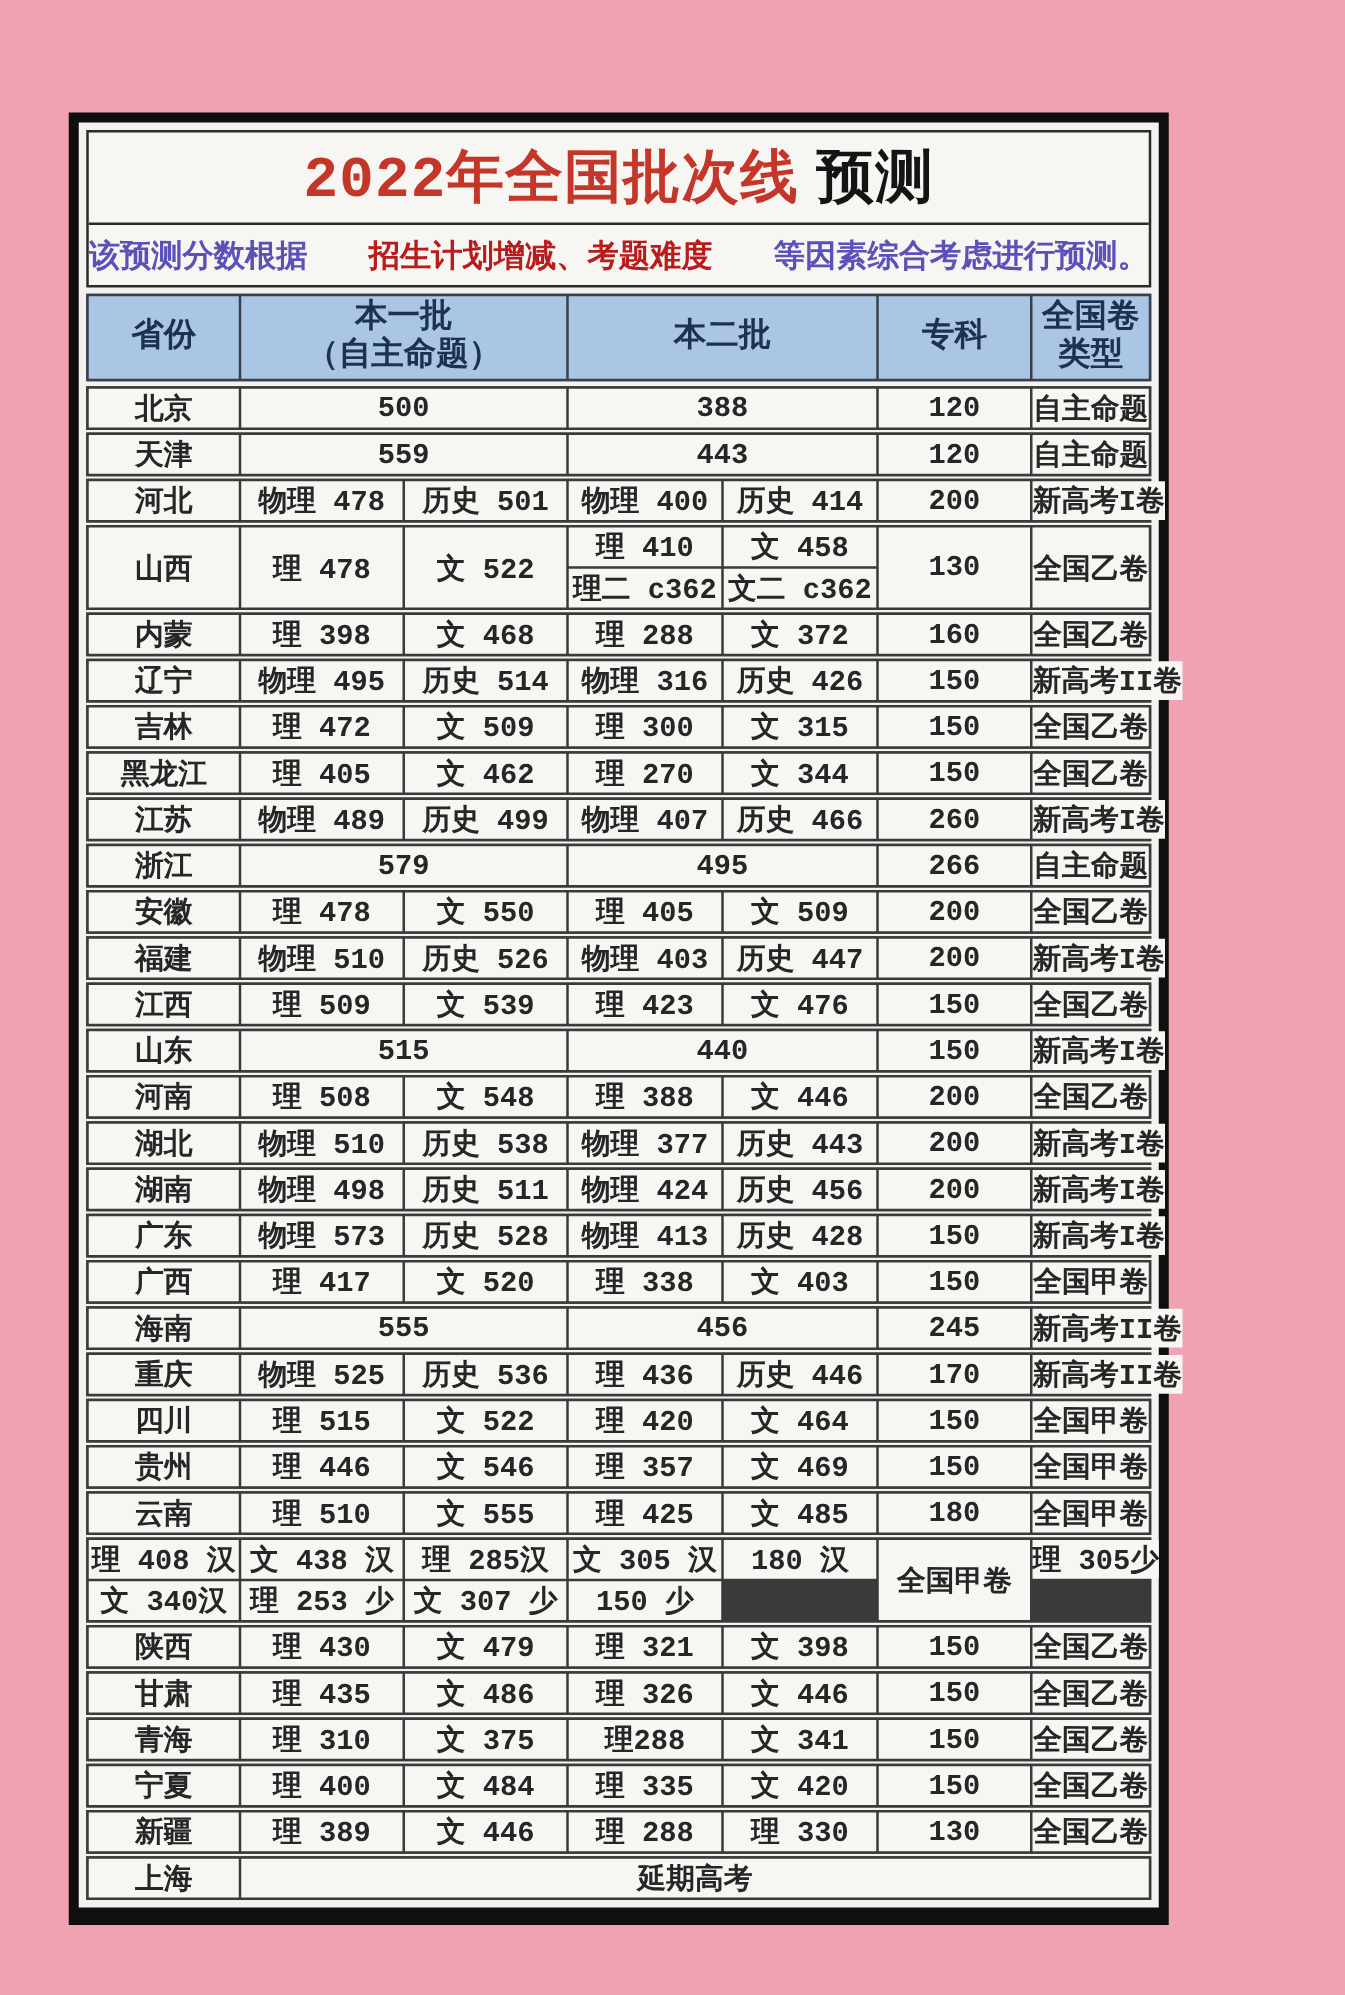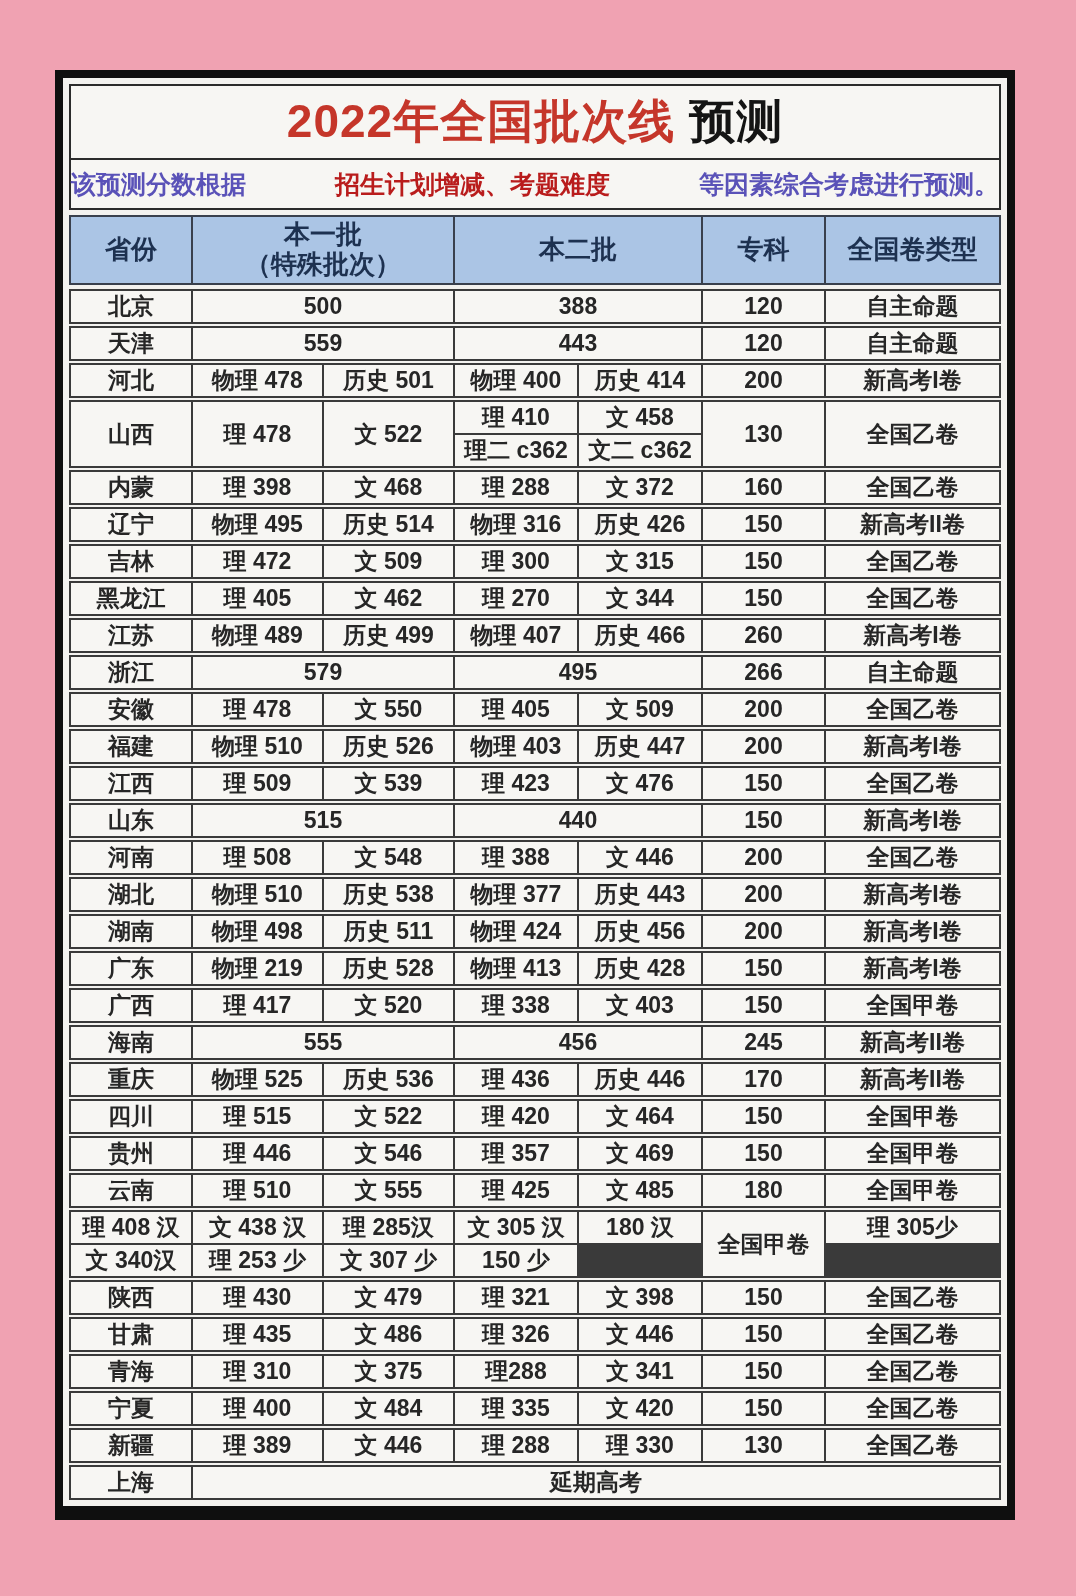--- a/index.html
+++ b/index.html
@@ -4,24 +4,25 @@
 <style>
   html,body{margin:0;padding:0;}
   body{
     width:1076px;height:1596px;
     background:#f0a2b2;
     font-family:"Liberation Sans","DejaVu Sans",sans-serif;
     position:relative;
     -webkit-font-smoothing:antialiased;
   }
   .frame{
-    position:absolute;left:55px;top:70px;width:960px;
+    position:absolute;left:55px;top:90px;width:880px;
     background:#0f0f0f;
     padding:8px 8px 14px 8px;
     box-sizing:border-box;
+    font-family:Liberation Mono, monospace;
   }
   .paper{
     background:#f3f2ef;
     padding:6px;
   }
   .titlebox{
     border:2px solid #2b2b2b;
     background:#f7f6f3;
     margin-bottom:5px;
   }
@@ -97,21 +98,21 @@
         <span class="purple">该预测分数根据</span>
         <span class="red">招生计划增减、考题难度</span>
         <span class="purple">等因素综合考虑进行预测。</span>
       </div>
     </div>
 
     <div class="thead">
       <div class="hcell">省份</div>
       <div class="hcell">
         <span>本一批</span>
-        <span>（特殊批次）</span>
+        <span>（自主命题）</span>
       </div>
       <div class="hcell">本二批</div>
       <div class="hcell">专科</div>
       <div class="hcell">全国卷类型</div>
     </div>
 
     <div class="tbody" id="tbody">
         <div class="trow">
           <div class="tcell">北京</div>
           <div class="tcell cspan2">500</div>
@@ -254,21 +255,21 @@
           <div class="tcell">湖南</div>
           <div class="tcell">物理 498</div>
           <div class="tcell">历史 511</div>
           <div class="tcell">物理 424</div>
           <div class="tcell">历史 456</div>
           <div class="tcell">200</div>
           <div class="tcell">新高考I卷</div>
         </div>
         <div class="trow">
           <div class="tcell">广东</div>
-          <div class="tcell">物理 219</div>
+          <div class="tcell">物理 573</div>
           <div class="tcell">历史 528</div>
           <div class="tcell">物理 413</div>
           <div class="tcell">历史 428</div>
           <div class="tcell">150</div>
           <div class="tcell">新高考I卷</div>
         </div>
         <div class="trow">
           <div class="tcell">广西</div>
           <div class="tcell">理 417</div>
           <div class="tcell">文 520</div>

